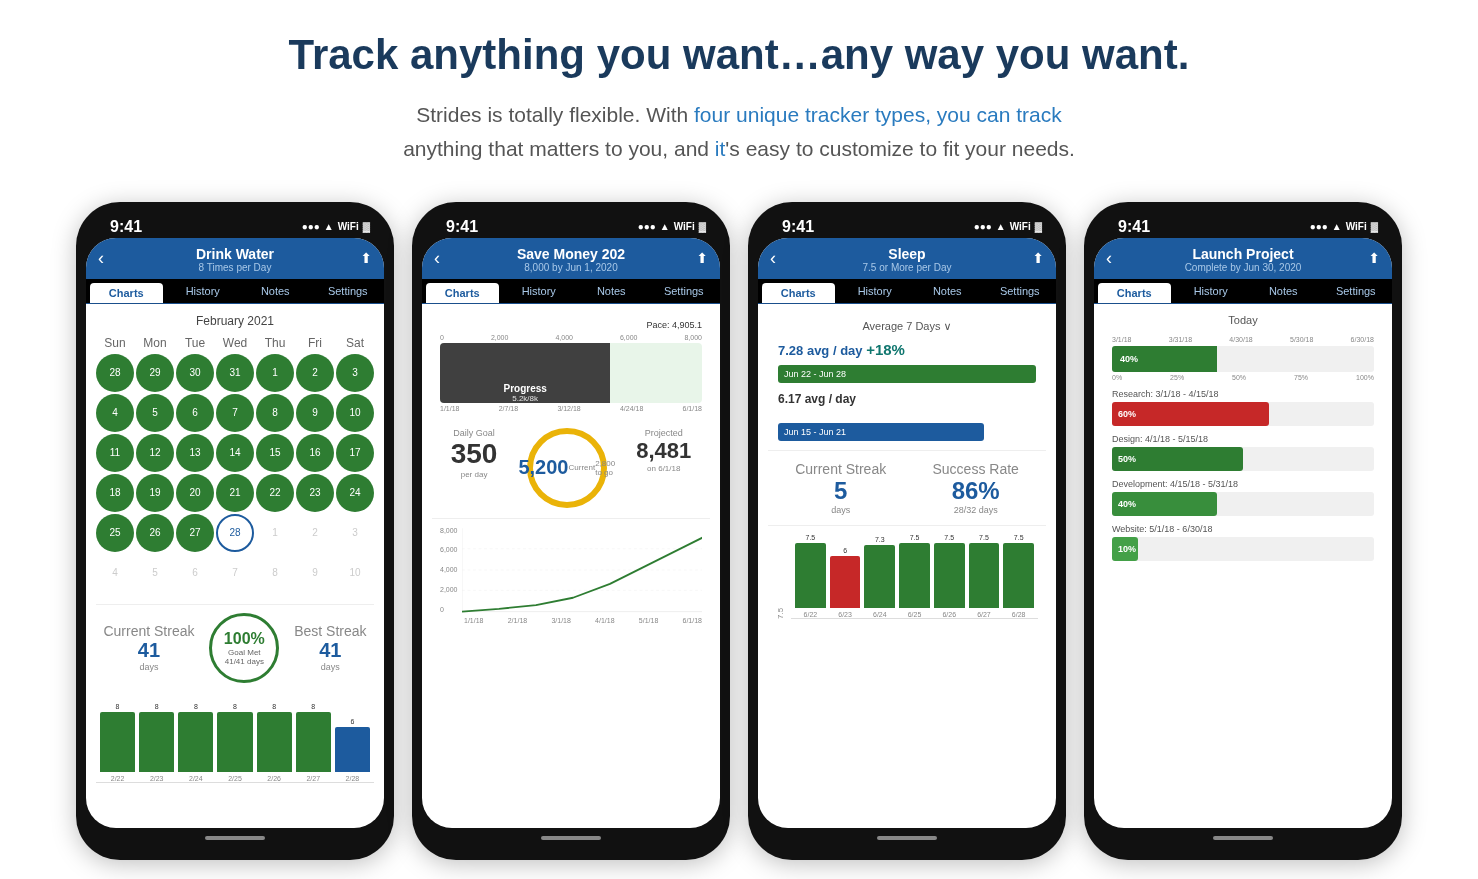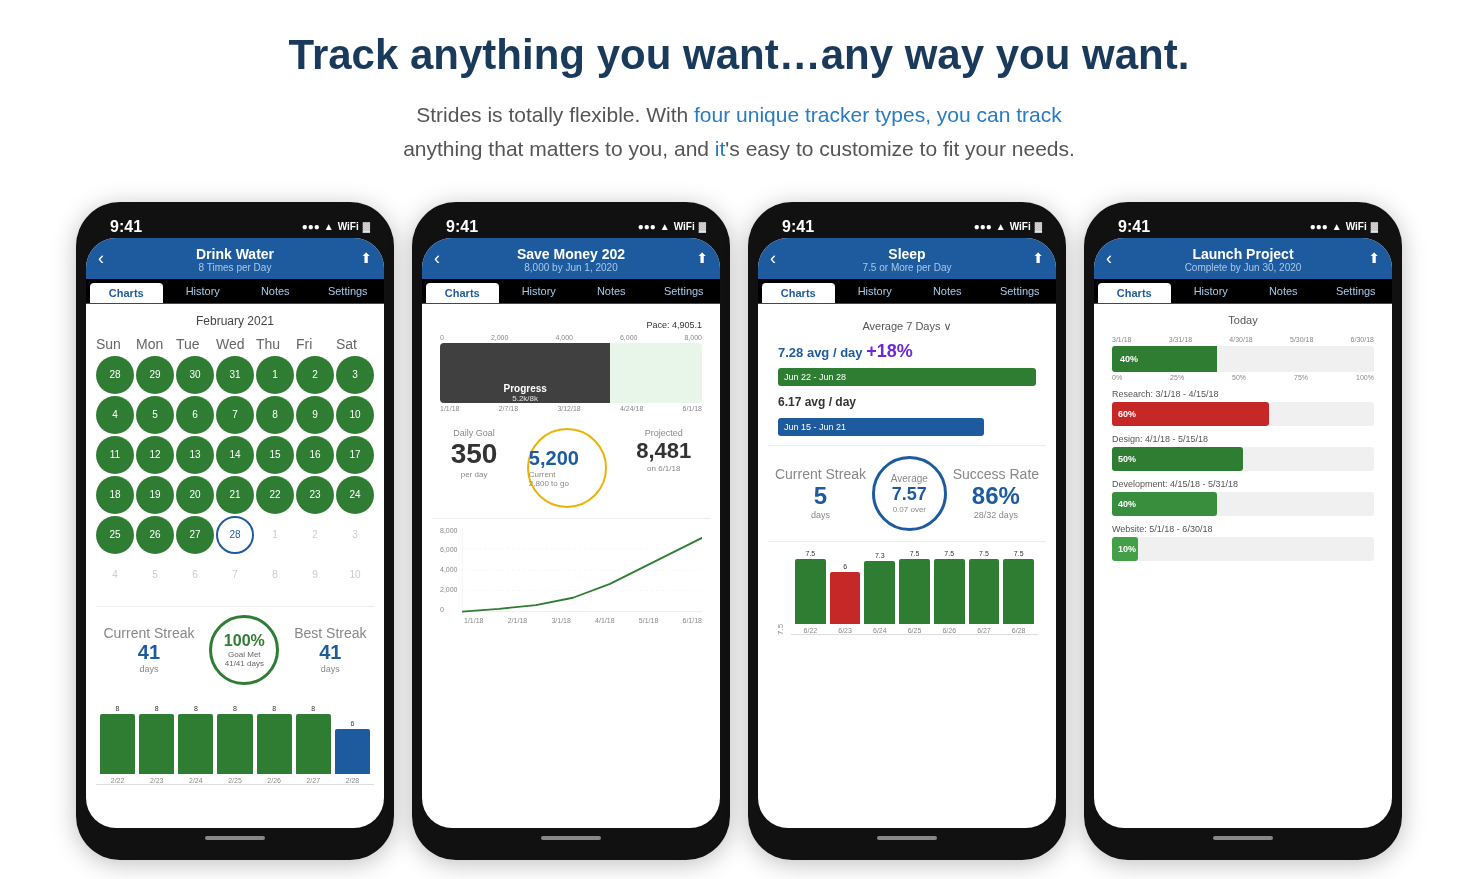--- a/index.html
+++ b/index.html
@@ -112,22 +112,22 @@
       font-weight: 500;
     }
     
     .calendar-header {
       display: grid;
       grid-template-columns: repeat(7, 1fr);
       gap: 2px;
       margin-bottom: 4px;
     }
     .cal-day-name {
-      text-align: left;
-      font-size: 14px;
+      text-align: center;
+      font-size: 12px;
       color: #666;
       font-weight: 500;
     }
     .calendar-grid {
       display: grid;
       grid-template-columns: repeat(7, 1fr);
       gap: 2px;
     }
     .cal-day {
       width: 100%;
@@ -193,23 +193,23 @@
       padding: 10px 4px;
       border-bottom: 1px solid #eee;
     }
     .metric-item { text-align: center; }
     .metric-label { font-size: 9px; color: #888; }
     .metric-value { font-size: 22px; font-weight: 700; color: #1d5b9e; }
     .metric-sub { font-size: 8px; color: #888; }
     .current-circle {
       width: 80px; height: 80px;
       border-radius: 50%;
-      border: 2px solid #eab308;
-      display: flex; flex-direction: column;
-      align-items: flex-start; justify-content: center;
+      border: 6px solid #eab308;
+      display: flex; 
+      align-items: center; justify-content: center;
     }
     .current-big { font-size: 20px; font-weight: 700; color: #1d5b9e; }
     .current-small { font-size: 8px; color: #888; }
     
     .line-chart-wrap { padding: 6px 8px; }
     
     .avg-section { padding: 6px 10px; }
     .avg-title { text-align: center; font-size: 11px; color: #555; margin-bottom: 8px; }
     .avg-big { font-size: 13px; font-weight: 700; color: #1d5b9e; }
     .avg-bar { height: 18px; background: #2e7d32; border-radius: 3px; margin: 3px 0; display: flex; align-items: center; padding-left: 6px; color: #fff; font-size: 9px; }
@@ -526,38 +526,33 @@
         <div class="app-tab active">Charts</div>
         <div class="app-tab">History</div>
         <div class="app-tab">Notes</div>
         <div class="app-tab">Settings</div>
       </div>
       <div class="screen-content">
         <div class="avg-section">
           <div class="avg-title">Average 7 Days ∨</div>
           <div style="margin-bottom:6px;">
             <span class="avg-big">7.28 avg / day </span>
-            <span style="color:#6d28d9;font-weight:600;font-size:18px;">+18%</span>
+            <span style="color:#0f766e;font-weight:600;font-size:15px;">+18%</span>
           </div>
           <div class="avg-bar" style="width:100%">Jun 22 - Jun 28</div>
-          <div style="margin-top:6px;margin-bottom:8px;">
+          <div style="margin-top:6px;margin-bottom:16px;">
             <span style="font-size:12px;font-weight:700;color:#333;">6.17 avg / day</span>
           </div>
           <div class="avg-bar shorter">Jun 15 - Jun 21</div>
         </div>
         <div class="sleep-stats">
           <div class="stat-item">
             <div class="stat-label">Current Streak</div>
             <div style="font-size:24px;font-weight:700;color:#1d5b9e;">5</div>
             <div class="stat-sub">days</div>
-          </div>
-          <div class="sleep-circle">
-            <div style="font-size:10px;color:#888;">Average</div>
-            <div class="sleep-big">7.57</div>
-            <div class="sleep-sub">0.07 over</div>
           </div>
           <div class="stat-item">
             <div class="stat-label">Success Rate</div>
             <div style="font-size:24px;font-weight:700;color:#1d5b9e;">86%</div>
             <div class="stat-sub">28/32 days</div>
           </div>
         </div>
 
         <div style="padding:6px 8px;">
           <div style="display:flex;gap:4px;">

